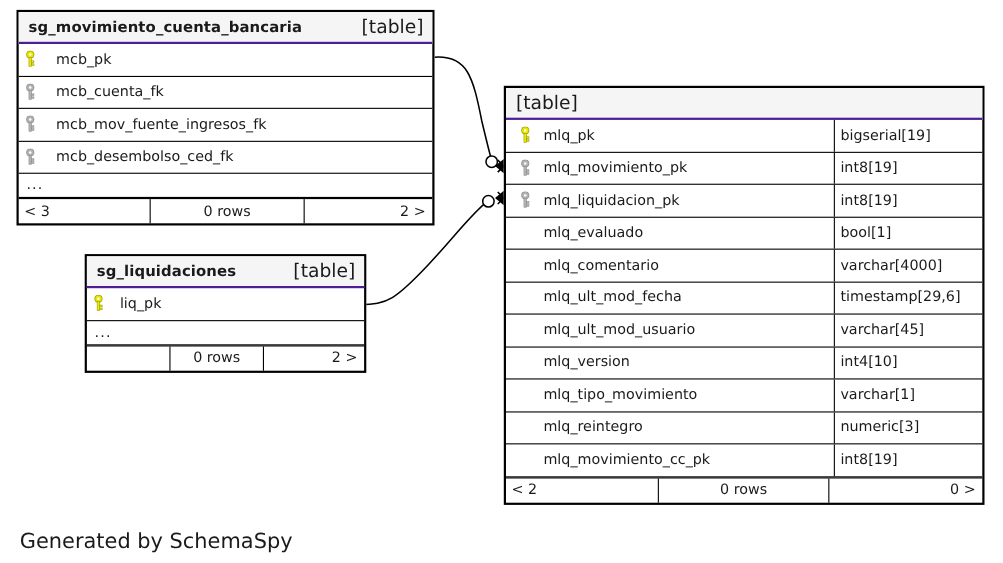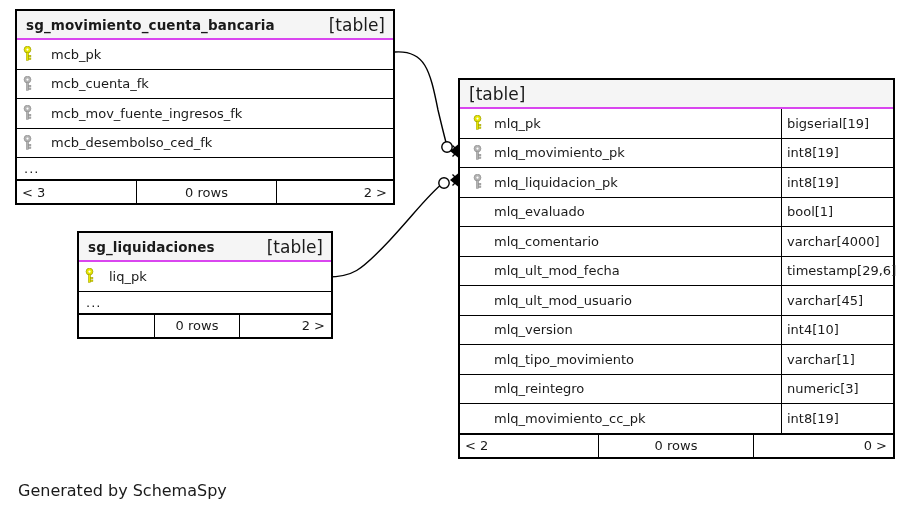--- a/index.html
+++ b/index.html
@@ -39,21 +39,21 @@
     background: #ffffff;
     border: 2px solid #000000;
     font-size: 13px;
     color: #1a1a1a;
   }
 
   .er-header {
     box-sizing: border-box;
     height: 29px;
     background: #f5f5f5;
-    border-bottom: 2px solid #d946ef;
+    border-bottom: 2px solid #4c1d95;
     display: flex;
     align-items: center;
     justify-content: space-between;
     padding: 0 8px 0 9px;
     text-align: right;
   }
   .er-header .tbl-name {
     font-weight: bold;
     font-size: 13.5px;
     letter-spacing: 0.1px;
@@ -146,34 +146,34 @@
   #tbl-liq {
     left: 77px; top: 231px; width: 256px;
   }
   #tbl-liq .er-footer .f-left  { width: 75px; }
   #tbl-liq .er-footer .f-mid   { width: 86px; }
   #tbl-liq .er-footer .f-right { flex: 1 1 auto; }
 
   #tbl-mlq {
     left: 458px; top: 78px; width: 437px;
   }
-  #tbl-mlq .col-type { width: 112px; }
+  #tbl-mlq .col-type { width: 135px; }
   #tbl-mlq .er-footer .f-left  { width: 138px; }
   #tbl-mlq .er-footer .f-mid   { width: 156px; }
   #tbl-mlq .er-footer .f-right { flex: 1 1 auto; }
 
   
   .key-icon { display: block; }
 
   
   #caption {
     position: absolute;
     left: 18px;
     top: 481px;
-    font-size: 16px;
+    font-size: 19px;
     color: #1a1a1a;
     white-space: nowrap;
   }
 </style>
 </head>
 <body>
 
 <div id="canvas">
 
   <svg id="connectors" viewBox="0 0 912 512" width="912" height="512">

